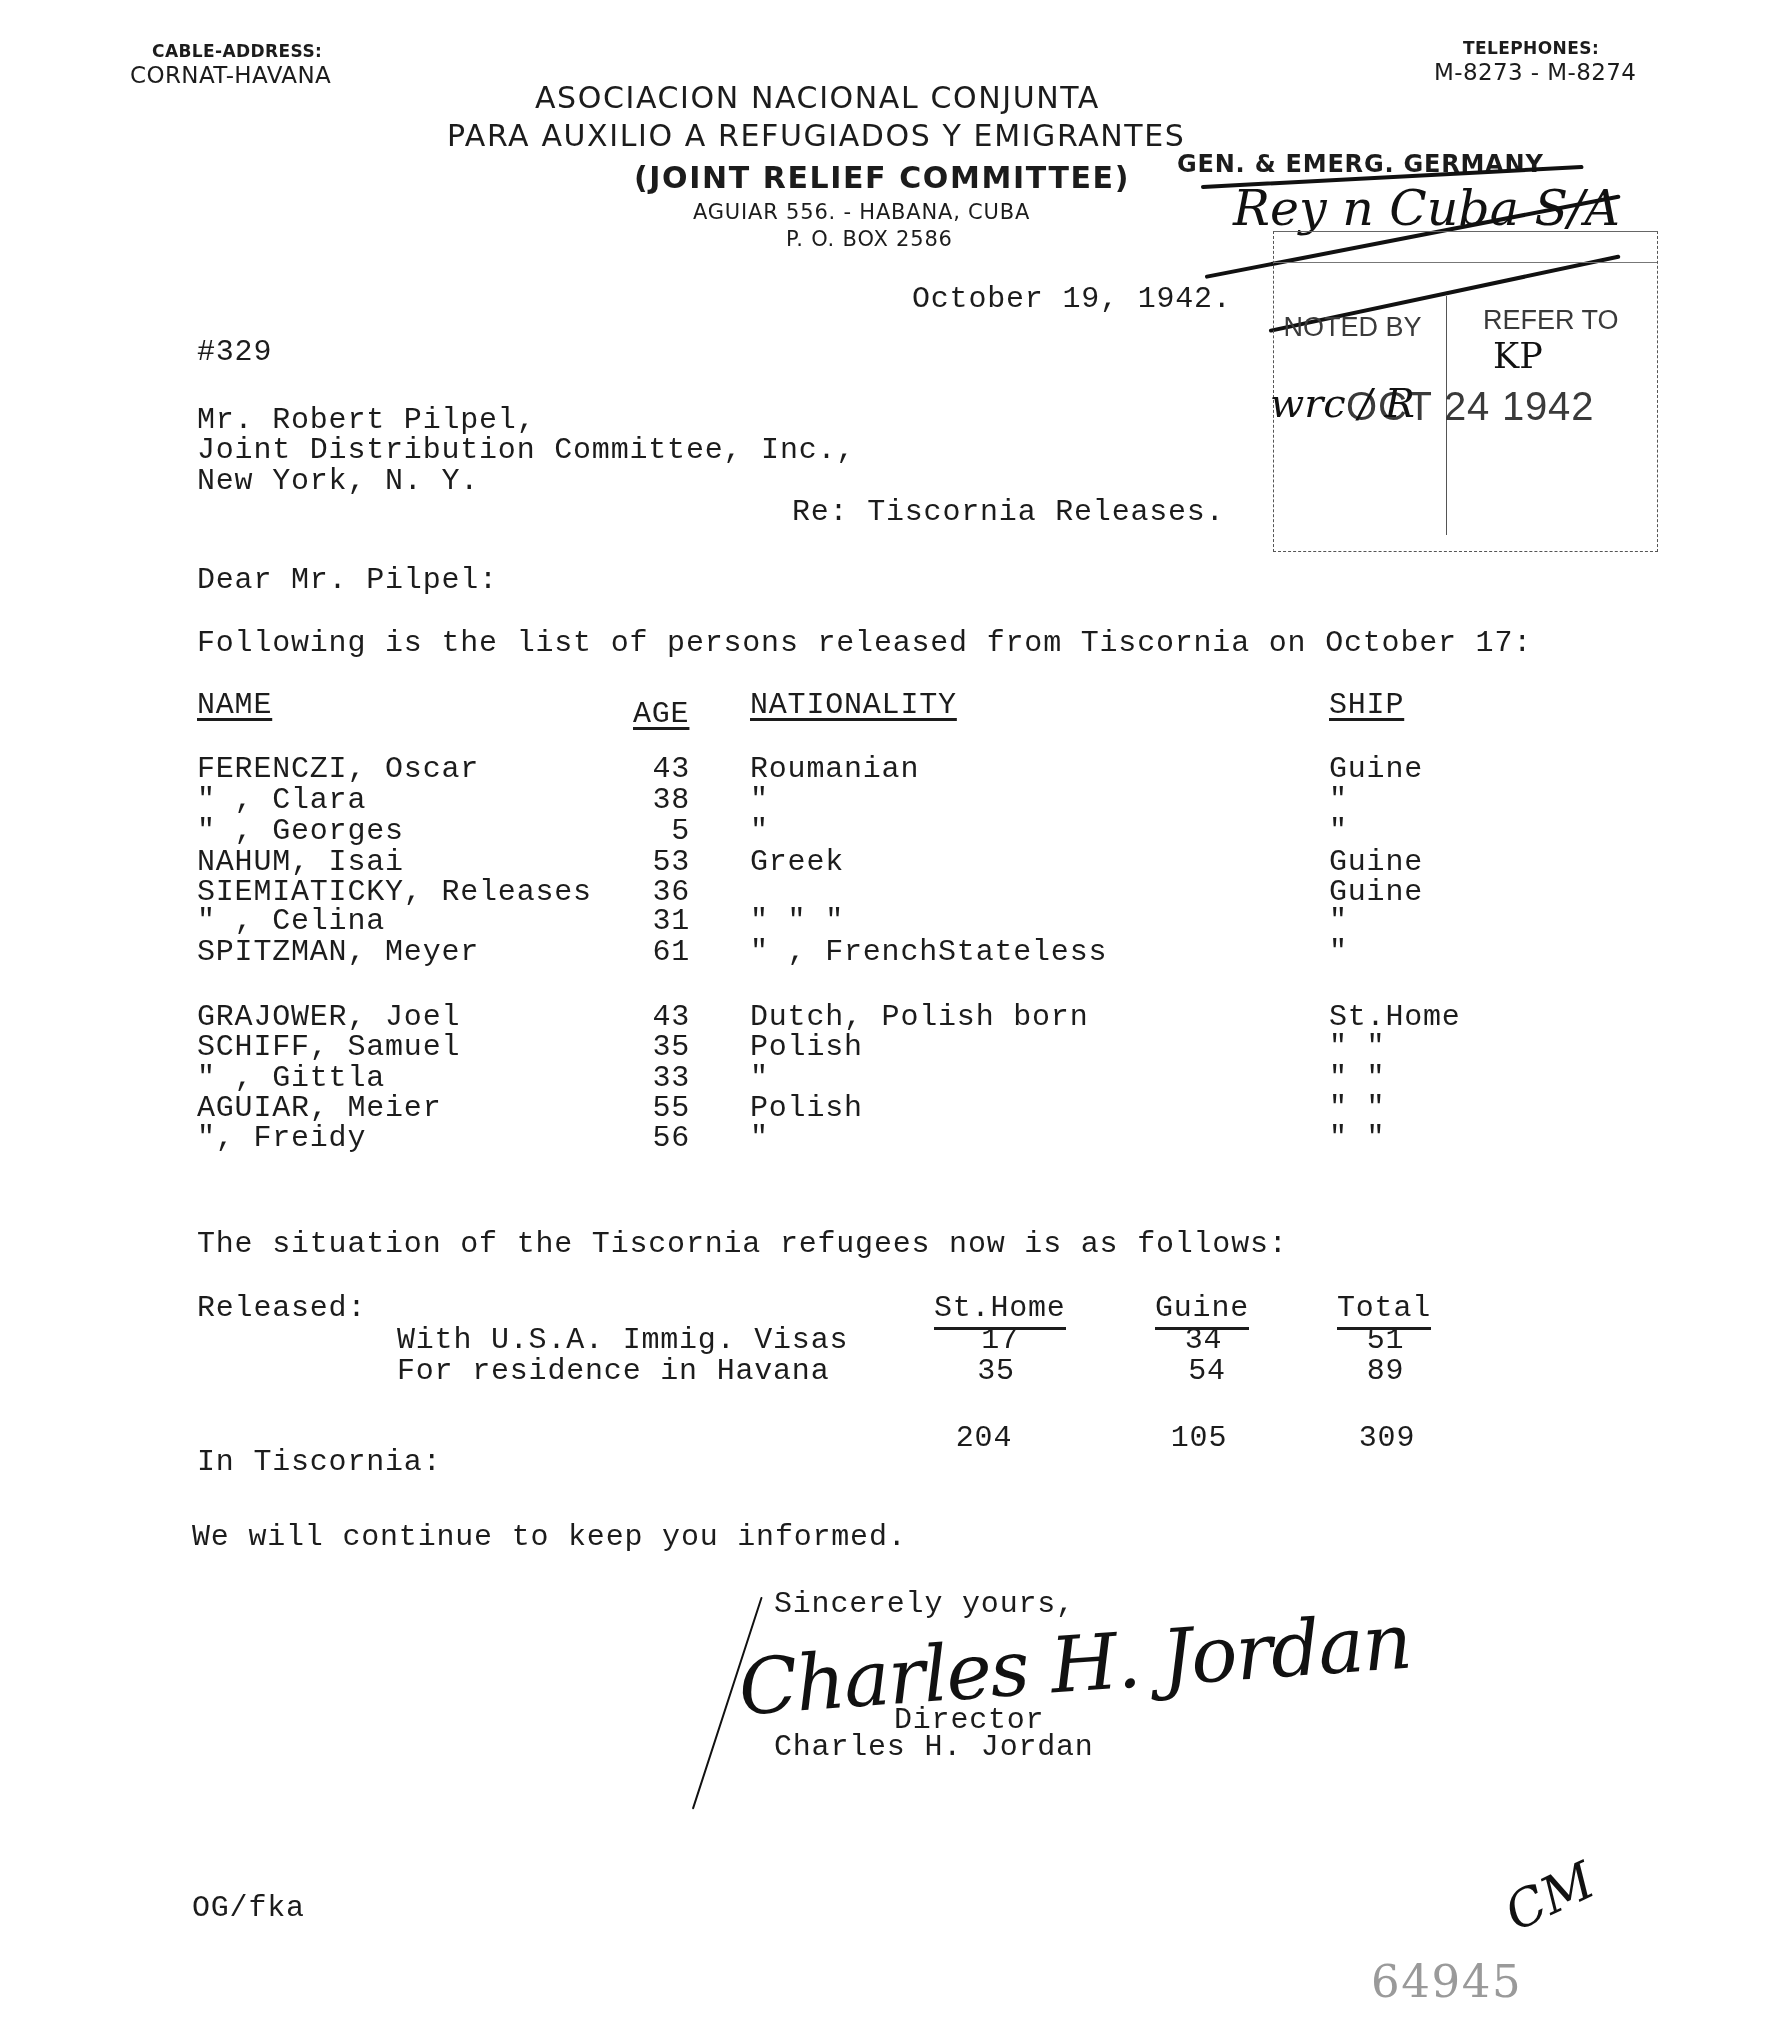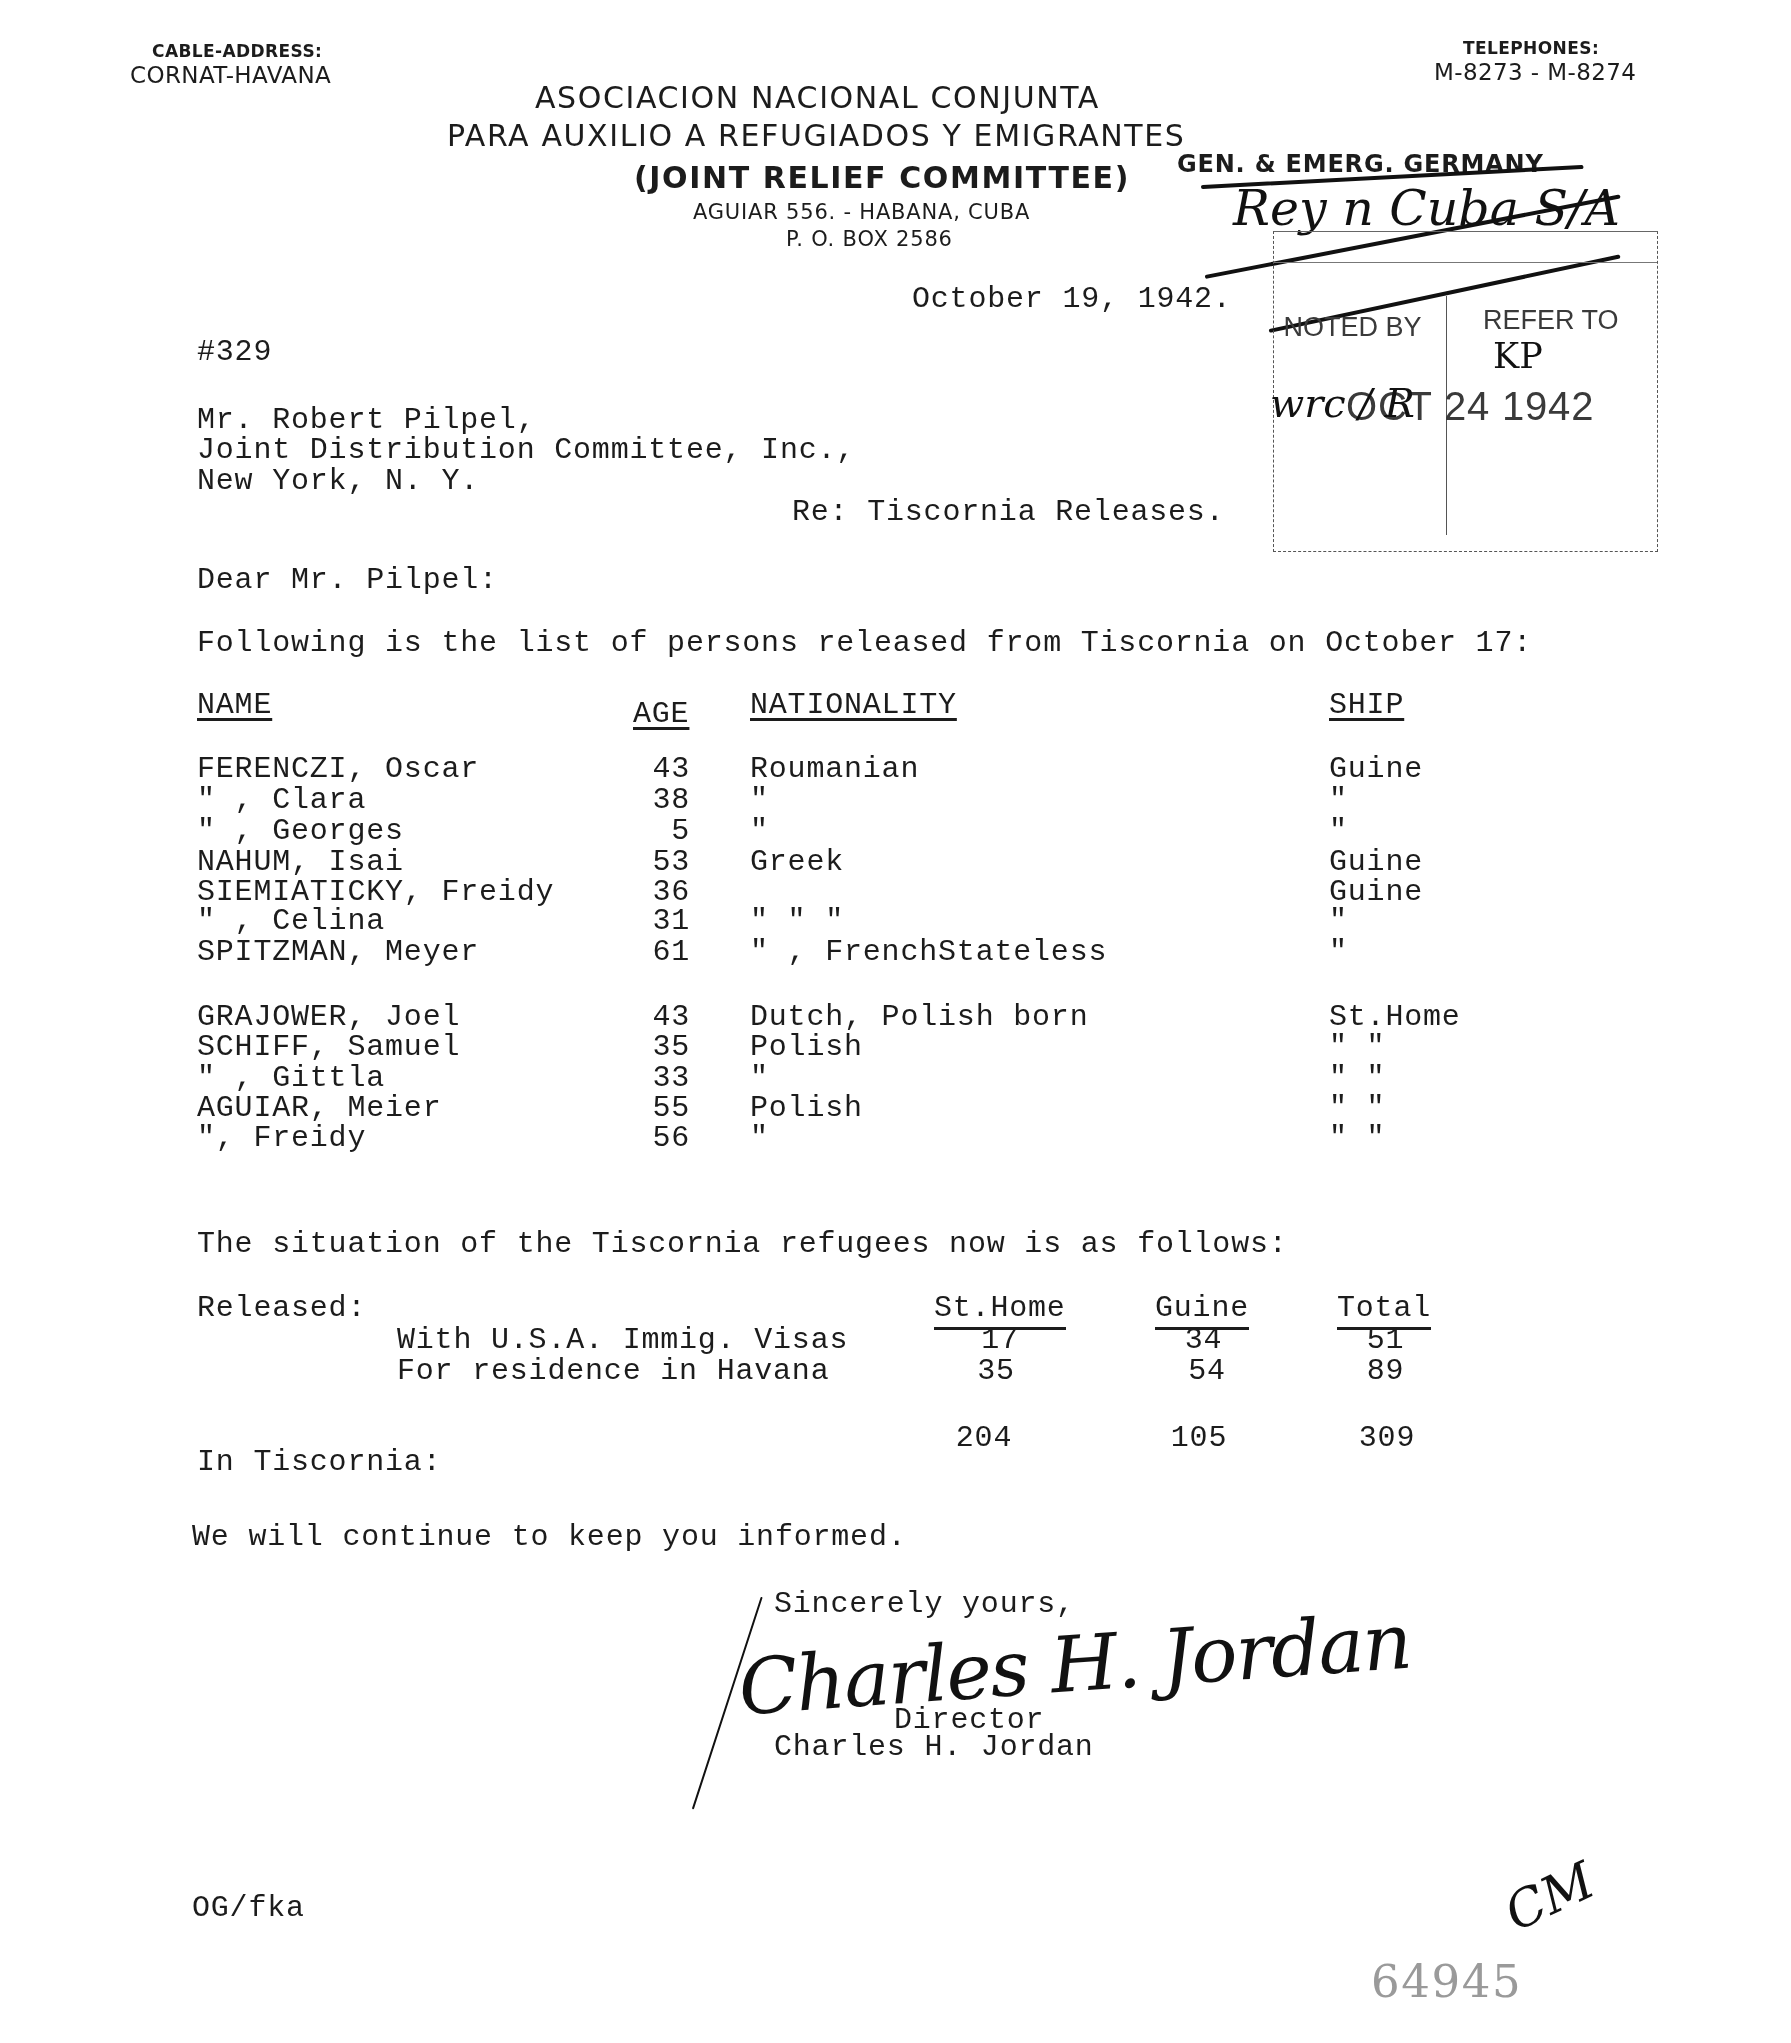--- a/index.html
+++ b/index.html
@@ -111,21 +111,21 @@
       <span class="col-nat">    "</span>
       <span class="col-ship">  "</span>
     </div>
     <div class="table-row mono" style="top:845px;">
       <span class="col-name">NAHUM, Isai</span>
       <span class="col-age">53</span>
       <span class="col-nat">Greek</span>
       <span class="col-ship">Guine</span>
     </div>
     <div class="table-row mono" style="top:875px;">
-      <span class="col-name">SIEMIATICKY, Freidy</span>
+      <span class="col-name">SIEMIATICKY, Releases</span>
       <span class="col-age">36</span>
       <span class="col-ship">Guine</span>
     </div>
     <div class="table-row mono" style="top:904px;">
       <span class="col-name">   "       , Celina</span>
       <span class="col-age">31</span>
       <span class="col-nat">   "       "        "</span>
       <span class="col-ship">  "</span>
     </div>
     <div class="table-row mono" style="top:935px;">

